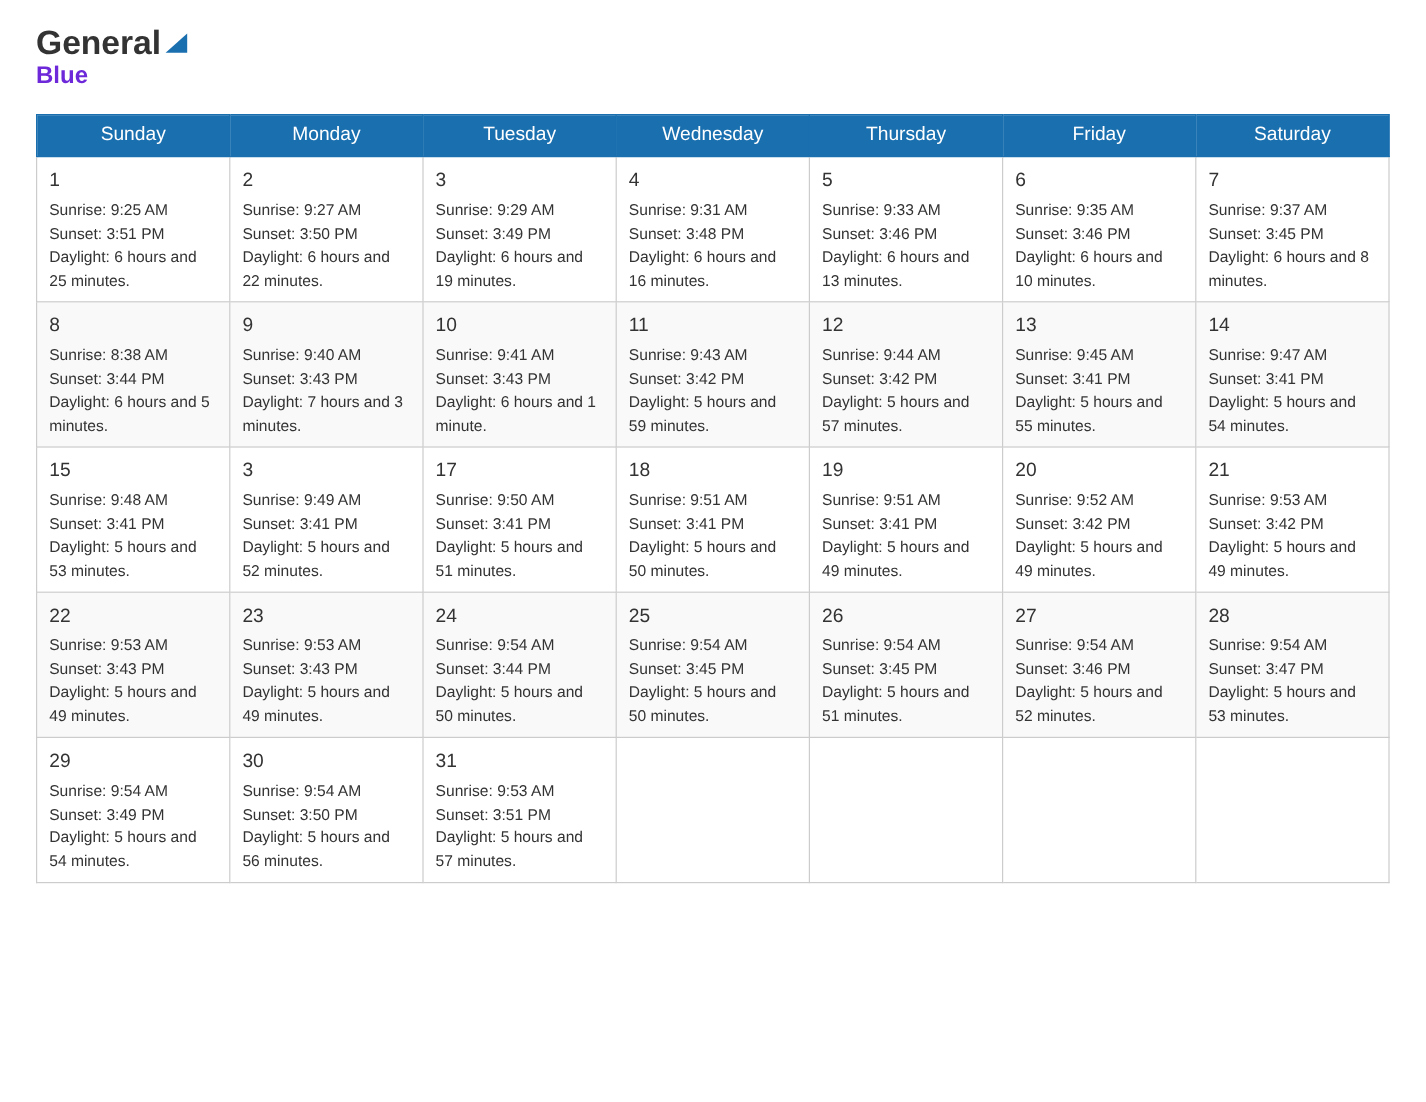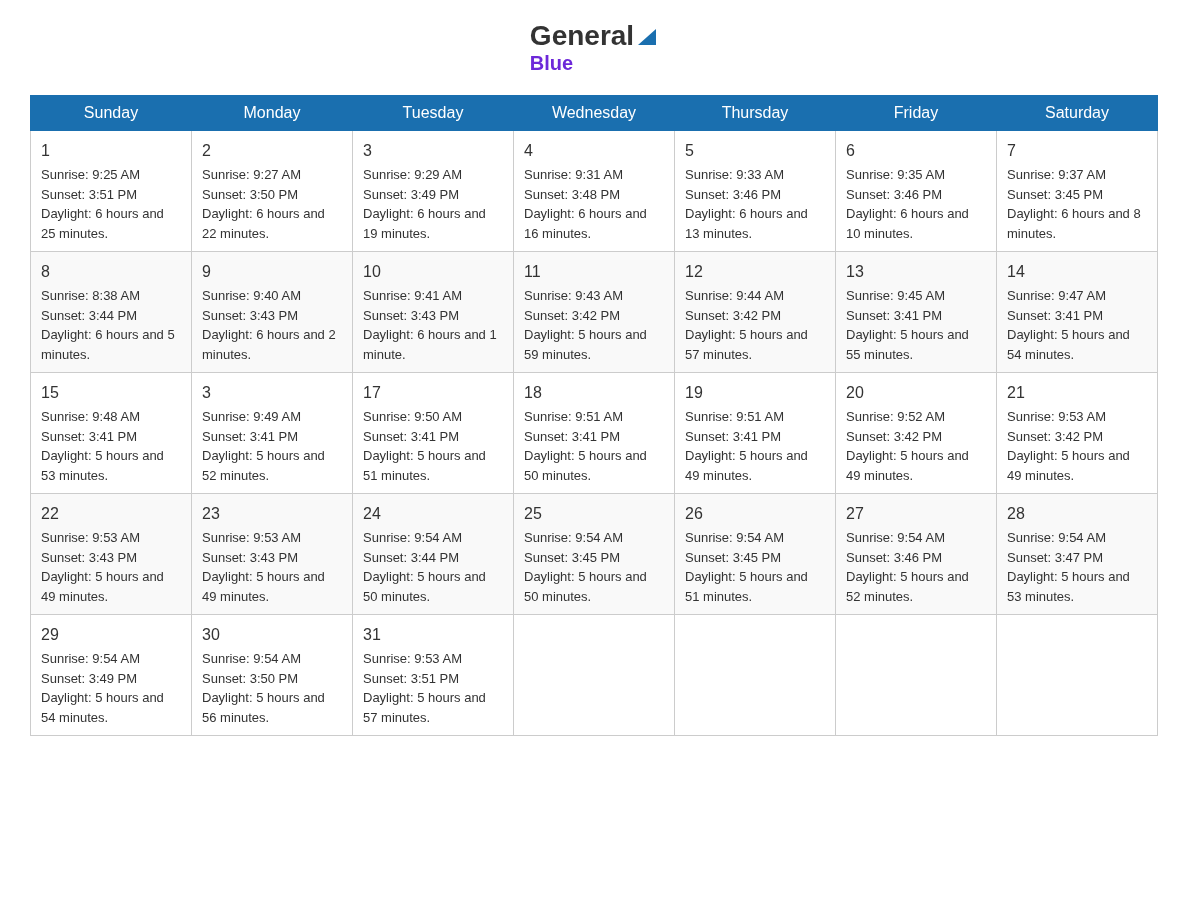--- a/index.html
+++ b/index.html
@@ -5,21 +5,21 @@
     * { box-sizing: border-box; margin: 0; padding: 0; }
     body {
       font-family: Arial, sans-serif;
       background: #fff;
       padding: 20px 30px;
       width: 1188px;
       min-height: 918px;
     }
     .header {
       display: flex;
-      justify-content: center;
+      justify-content: flex-start;
       align-items: flex-start;
       margin-bottom: 20px;
       gap: 13px;
     }
     .logo-wrapper {
       display: flex;
       flex-direction: column;
     }
     .logo-line1 {
       display: flex;
@@ -114,21 +114,21 @@
         <td><span class="day-number">1</span><span>Sunrise: 9:25 AM</span><br><span>Sunset: 3:51 PM</span><br><span>Daylight: 6 hours and 25 minutes.</span></td>
         <td><span class="day-number">2</span><span>Sunrise: 9:27 AM</span><br><span>Sunset: 3:50 PM</span><br><span>Daylight: 6 hours and 22 minutes.</span></td>
         <td><span class="day-number">3</span><span>Sunrise: 9:29 AM</span><br><span>Sunset: 3:49 PM</span><br><span>Daylight: 6 hours and 19 minutes.</span></td>
         <td><span class="day-number">4</span><span>Sunrise: 9:31 AM</span><br><span>Sunset: 3:48 PM</span><br><span>Daylight: 6 hours and 16 minutes.</span></td>
         <td><span class="day-number">5</span><span>Sunrise: 9:33 AM</span><br><span>Sunset: 3:46 PM</span><br><span>Daylight: 6 hours and 13 minutes.</span></td>
         <td><span class="day-number">6</span><span>Sunrise: 9:35 AM</span><br><span>Sunset: 3:46 PM</span><br><span>Daylight: 6 hours and 10 minutes.</span></td>
         <td><span class="day-number">7</span><span>Sunrise: 9:37 AM</span><br><span>Sunset: 3:45 PM</span><br><span>Daylight: 6 hours and 8 minutes.</span></td>
       </tr>
       <tr>
         <td><span class="day-number">8</span><span>Sunrise: 8:38 AM</span><br><span>Sunset: 3:44 PM</span><br><span>Daylight: 6 hours and 5 minutes.</span></td>
-        <td><span class="day-number">9</span><span>Sunrise: 9:40 AM</span><br><span>Sunset: 3:43 PM</span><br><span>Daylight: 6 hours and 2 minutes.</span></td>
+        <td><span class="day-number">9</span><span>Sunrise: 9:40 AM</span><br><span>Sunset: 3:43 PM</span><br><span>Daylight: 7 hours and 3 minutes.</span></td>
         <td><span class="day-number">10</span><span>Sunrise: 9:41 AM</span><br><span>Sunset: 3:43 PM</span><br><span>Daylight: 6 hours and 1 minute.</span></td>
         <td><span class="day-number">11</span><span>Sunrise: 9:43 AM</span><br><span>Sunset: 3:42 PM</span><br><span>Daylight: 5 hours and 59 minutes.</span></td>
         <td><span class="day-number">12</span><span>Sunrise: 9:44 AM</span><br><span>Sunset: 3:42 PM</span><br><span>Daylight: 5 hours and 57 minutes.</span></td>
         <td><span class="day-number">13</span><span>Sunrise: 9:45 AM</span><br><span>Sunset: 3:41 PM</span><br><span>Daylight: 5 hours and 55 minutes.</span></td>
         <td><span class="day-number">14</span><span>Sunrise: 9:47 AM</span><br><span>Sunset: 3:41 PM</span><br><span>Daylight: 5 hours and 54 minutes.</span></td>
       </tr>
       <tr>
         <td><span class="day-number">15</span><span>Sunrise: 9:48 AM</span><br><span>Sunset: 3:41 PM</span><br><span>Daylight: 5 hours and 53 minutes.</span></td>
         <td><span class="day-number">3</span><span>Sunrise: 9:49 AM</span><br><span>Sunset: 3:41 PM</span><br><span>Daylight: 5 hours and 52 minutes.</span></td>
         <td><span class="day-number">17</span><span>Sunrise: 9:50 AM</span><br><span>Sunset: 3:41 PM</span><br><span>Daylight: 5 hours and 51 minutes.</span></td>

